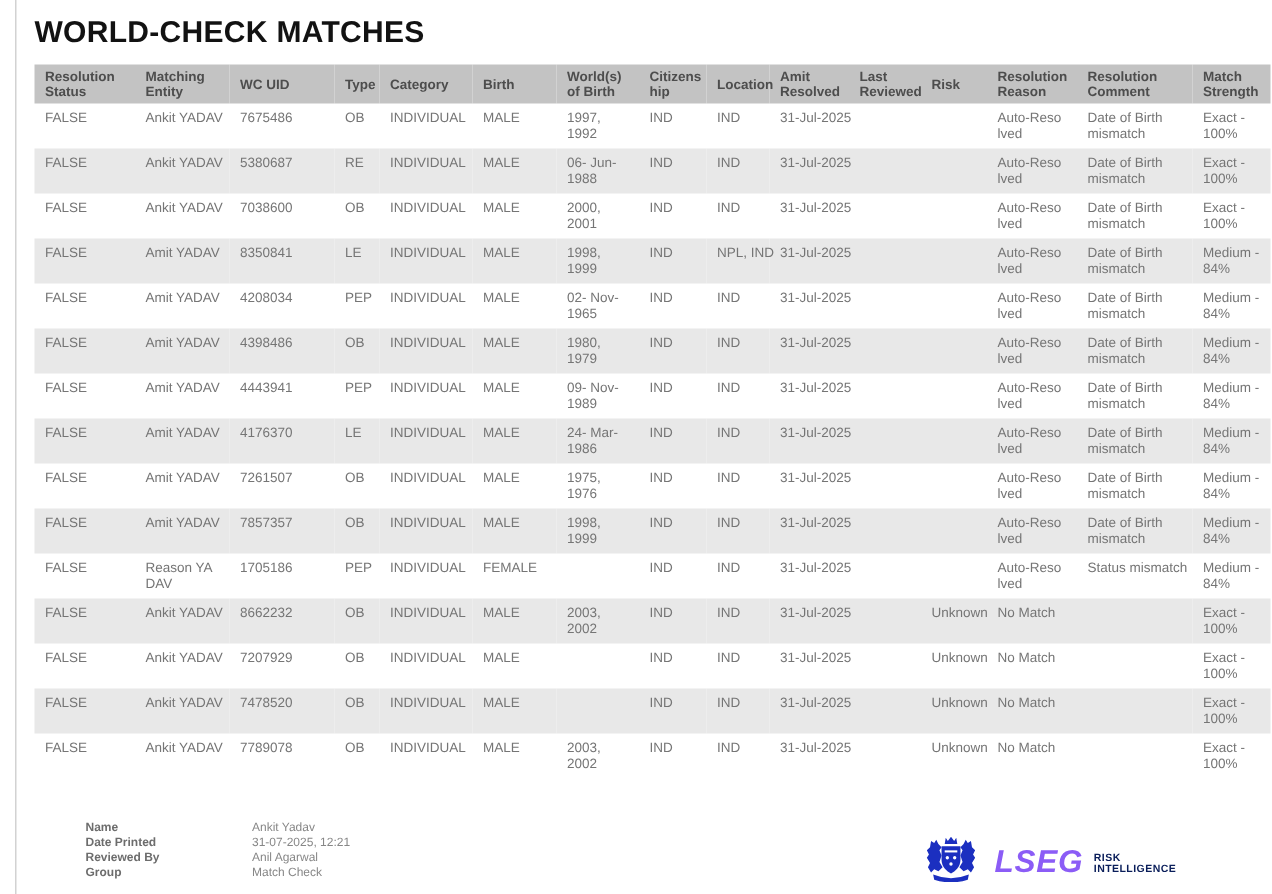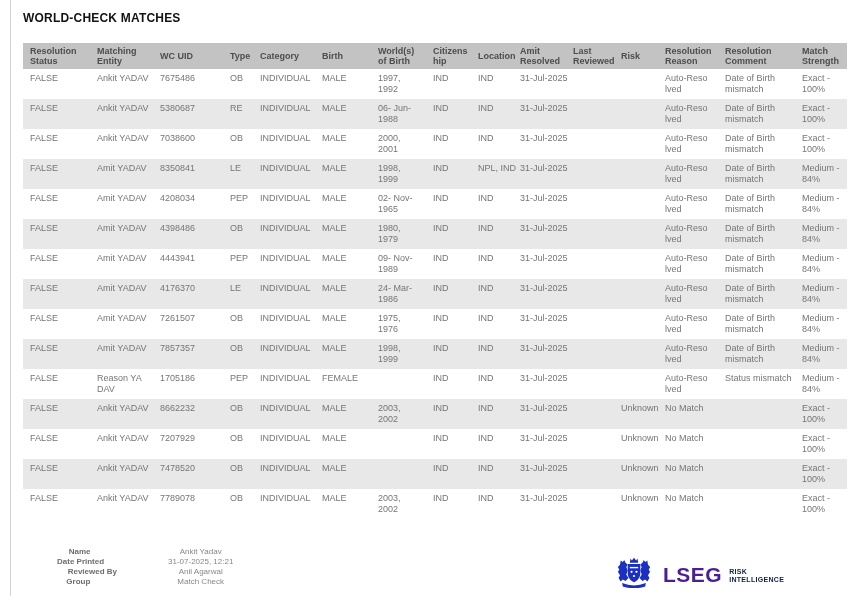--- a/index.html
+++ b/index.html
@@ -9,21 +9,21 @@
     position: relative;
     font-family: "Liberation Sans", "DejaVu Sans", sans-serif;
     overflow: hidden;
   }
   .page-edge {
     position: absolute; left: 10px; top: 0; bottom: 0; width: 1px;
     background: #d2d2d2;
   }
   .page-title {
     position: absolute; left: 23px; top: 11px;
-    font-size: 12px; font-weight: bold; color: #121212;
+    font-size: 20px; font-weight: bold; color: #121212;
     letter-spacing: 0.2px;
   }
   table.matches {
     position: absolute; left: 23px; top: 43px;
     width: 824px;
     border-collapse: collapse;
     table-layout: fixed;
   }
   table.matches th {
     background: #c3c3c3;
@@ -44,31 +44,31 @@
   }
   table.matches tbody tr { height: 30px; }
   table.matches tbody tr:nth-child(even) { background: #e8e8e8; }
   table.matches td:nth-child(7) { padding-right: 8px; }
   table.matches td:nth-child(9),
   table.matches td:nth-child(10) { white-space: nowrap; }
   .footer-meta {
     position: absolute; left: 57px; top: 547px;
     font-size: 8px; line-height: 10px;
   }
-  .meta-row { display: flex; justify-content: center; }
+  .meta-row { display: flex; }
   .meta-label { width: 111px; font-weight: bold; color: #6d6d6d; }
   .meta-value { color: #878787; }
   .logo {
     position: absolute; left: 613px; top: 557px;
     display: flex; align-items: center;
   }
   .logo-crest { flex: 0 0 auto; }
   .logo-word {
-    font-size: 21px; font-weight: bold; color: #4c1d95;
-    letter-spacing: 0.5px; margin-left: 8px;
+    font-size: 21px; font-weight: bold; color: #8b5cf6;
+    letter-spacing: 0.5px; margin-left: 8px; font-style: italic;
   }
   .logo-tagline {
     margin-left: 7px; margin-top: 2px;
     font-size: 7px; font-weight: bold; color: #0a1e5a;
     line-height: 7.5px; letter-spacing: 0.3px;
     text-transform: uppercase;
   }
 </style>
 </head>
 <body>

